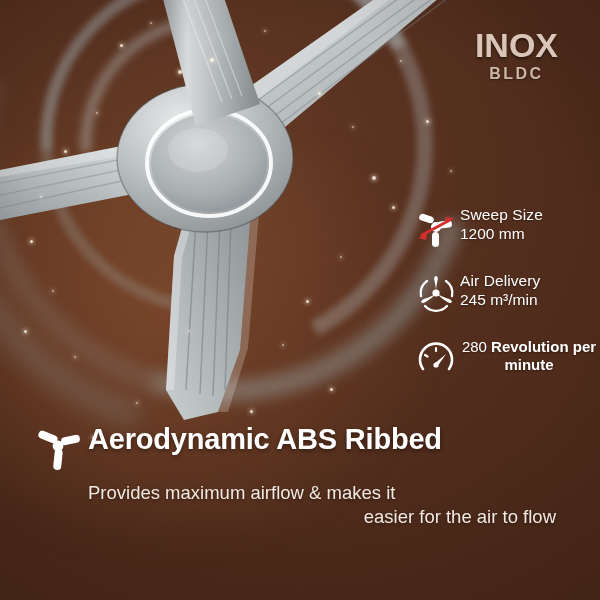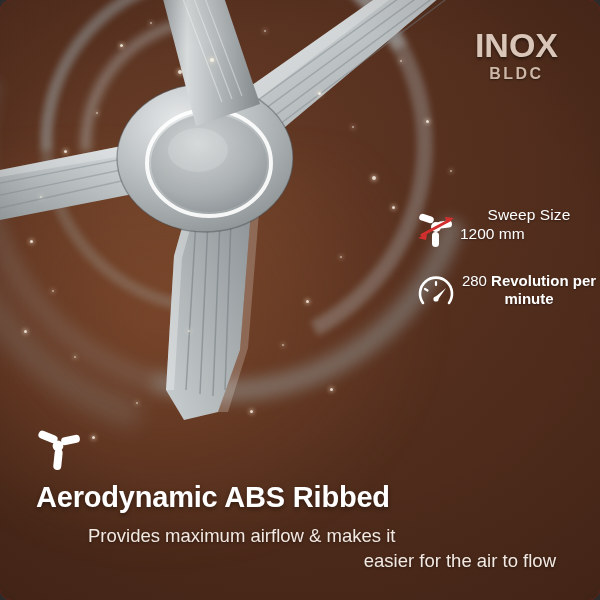--- a/index.html
+++ b/index.html
@@ -7,21 +7,20 @@
     padding: 0;
     background: #2b2b2b;
   }
   #stage {
     position: relative;
     width: 600px;
     height: 600px;
     overflow: hidden;
     font-family: "Liberation Sans", sans-serif;
     background: #b91c1c;
-    border-radius: 11px;
   }
 
   
   .bg-base {
     position: absolute;
     inset: 0;
     background:
       radial-gradient(ellipse 70% 60% at 30% 30%, #6b4028 0%, #5b3321 45%, #4e2b1b 100%);
   }
   .bg-vignette {
@@ -164,42 +163,40 @@
   .spec-text {
     flex: 1;
     color: #ffffff;
     line-height: 1.2;
     padding-top: 1px;
   }
   .spec-label {
     font-size: 15.5px;
     letter-spacing: .1px;
     text-shadow: 0 1px 2px rgba(0,0,0,.4);
-    text-align: center;
   }
   .spec-value {
     font-size: 15.5px;
     text-shadow: 0 1px 2px rgba(0,0,0,.4);
   }
   .spec-value.bold-tail { font-size: 15px; }
   .spec-value .tail { font-weight: bold; }
   .spec.speed .spec-value { text-align: center; }
   .spec.speed .spec-value .tail { display: inline; }
 
   
   .headline-block {
     position: absolute;
     left: 36px;
     top: 420px;
     width: 520px;
   }
   .headline-row {
     display: flex;
     align-items: flex-start;
-    flex-direction: column;
   }
   .blade-icon {
     flex: 0 0 52px;
     width: 52px;
     padding-top: 6px;
   }
   .blade-icon svg { display: block; }
   .headline {
     flex: 1;
     color: #ffffff;
@@ -396,20 +393,39 @@
           <polygon points="3,31 12,27 11,33" fill="#d32f2f"></polygon>
           <polygon points="39,11 30,10 32,16" fill="#d32f2f"></polygon>
         </svg>
       </div>
       <div class="spec-text">
         <div class="spec-label">Sweep Size</div>
         <div class="spec-value">1200 mm</div>
       </div>
     </div>
 
+    <div class="spec">
+      <div class="spec-icon">
+        <svg width="42" height="42" viewBox="0 0 42 42">
+          <g fill="none" stroke="#ffffff" stroke-width="2.3" stroke-linecap="round">
+            <path d="M21 19 C 21 9, 17 4, 21 3 C 25 4, 21 9, 21 19 Z" fill="#ffffff" stroke="none"></path>
+            <path d="M21 21 C 12 26, 7 25, 6 29 C 8 32, 14 27, 21 21 Z" fill="#ffffff" stroke="none"></path>
+            <path d="M22 21 C 31 26, 36 25, 37 29 C 35 32, 29 27, 22 21 Z" fill="#ffffff" stroke="none"></path>
+            <circle cx="21" cy="20" r="3.6" fill="#ffffff" stroke="none"></circle>
+            <path d="M12 8 A 15 15 0 0 0 6 23"></path>
+            <path d="M31 8 A 15 15 0 0 1 37 23"></path>
+            <path d="M10 33 A 15 15 0 0 0 32 33"></path>
+          </g>
+        </svg>
+      </div>
+      <div class="spec-text">
+        <div class="spec-label">Air Delivery</div>
+        <div class="spec-value">245 m³/min</div>
+      </div>
+    </div>
 
     <div class="spec speed">
       <div class="spec-icon">
         <svg width="42" height="42" viewBox="0 0 42 42">
           <g fill="none" stroke="#ffffff" stroke-width="2.6" stroke-linecap="round">
             <path d="M8 30 A 16 16 0 1 1 34 30"></path>
           </g>
           <g stroke="#ffffff" stroke-width="2.2" stroke-linecap="round">
             <line x1="10" y1="16" x2="12.5" y2="17.5"></line>
             <line x1="21" y1="9" x2="21" y2="12"></line>

